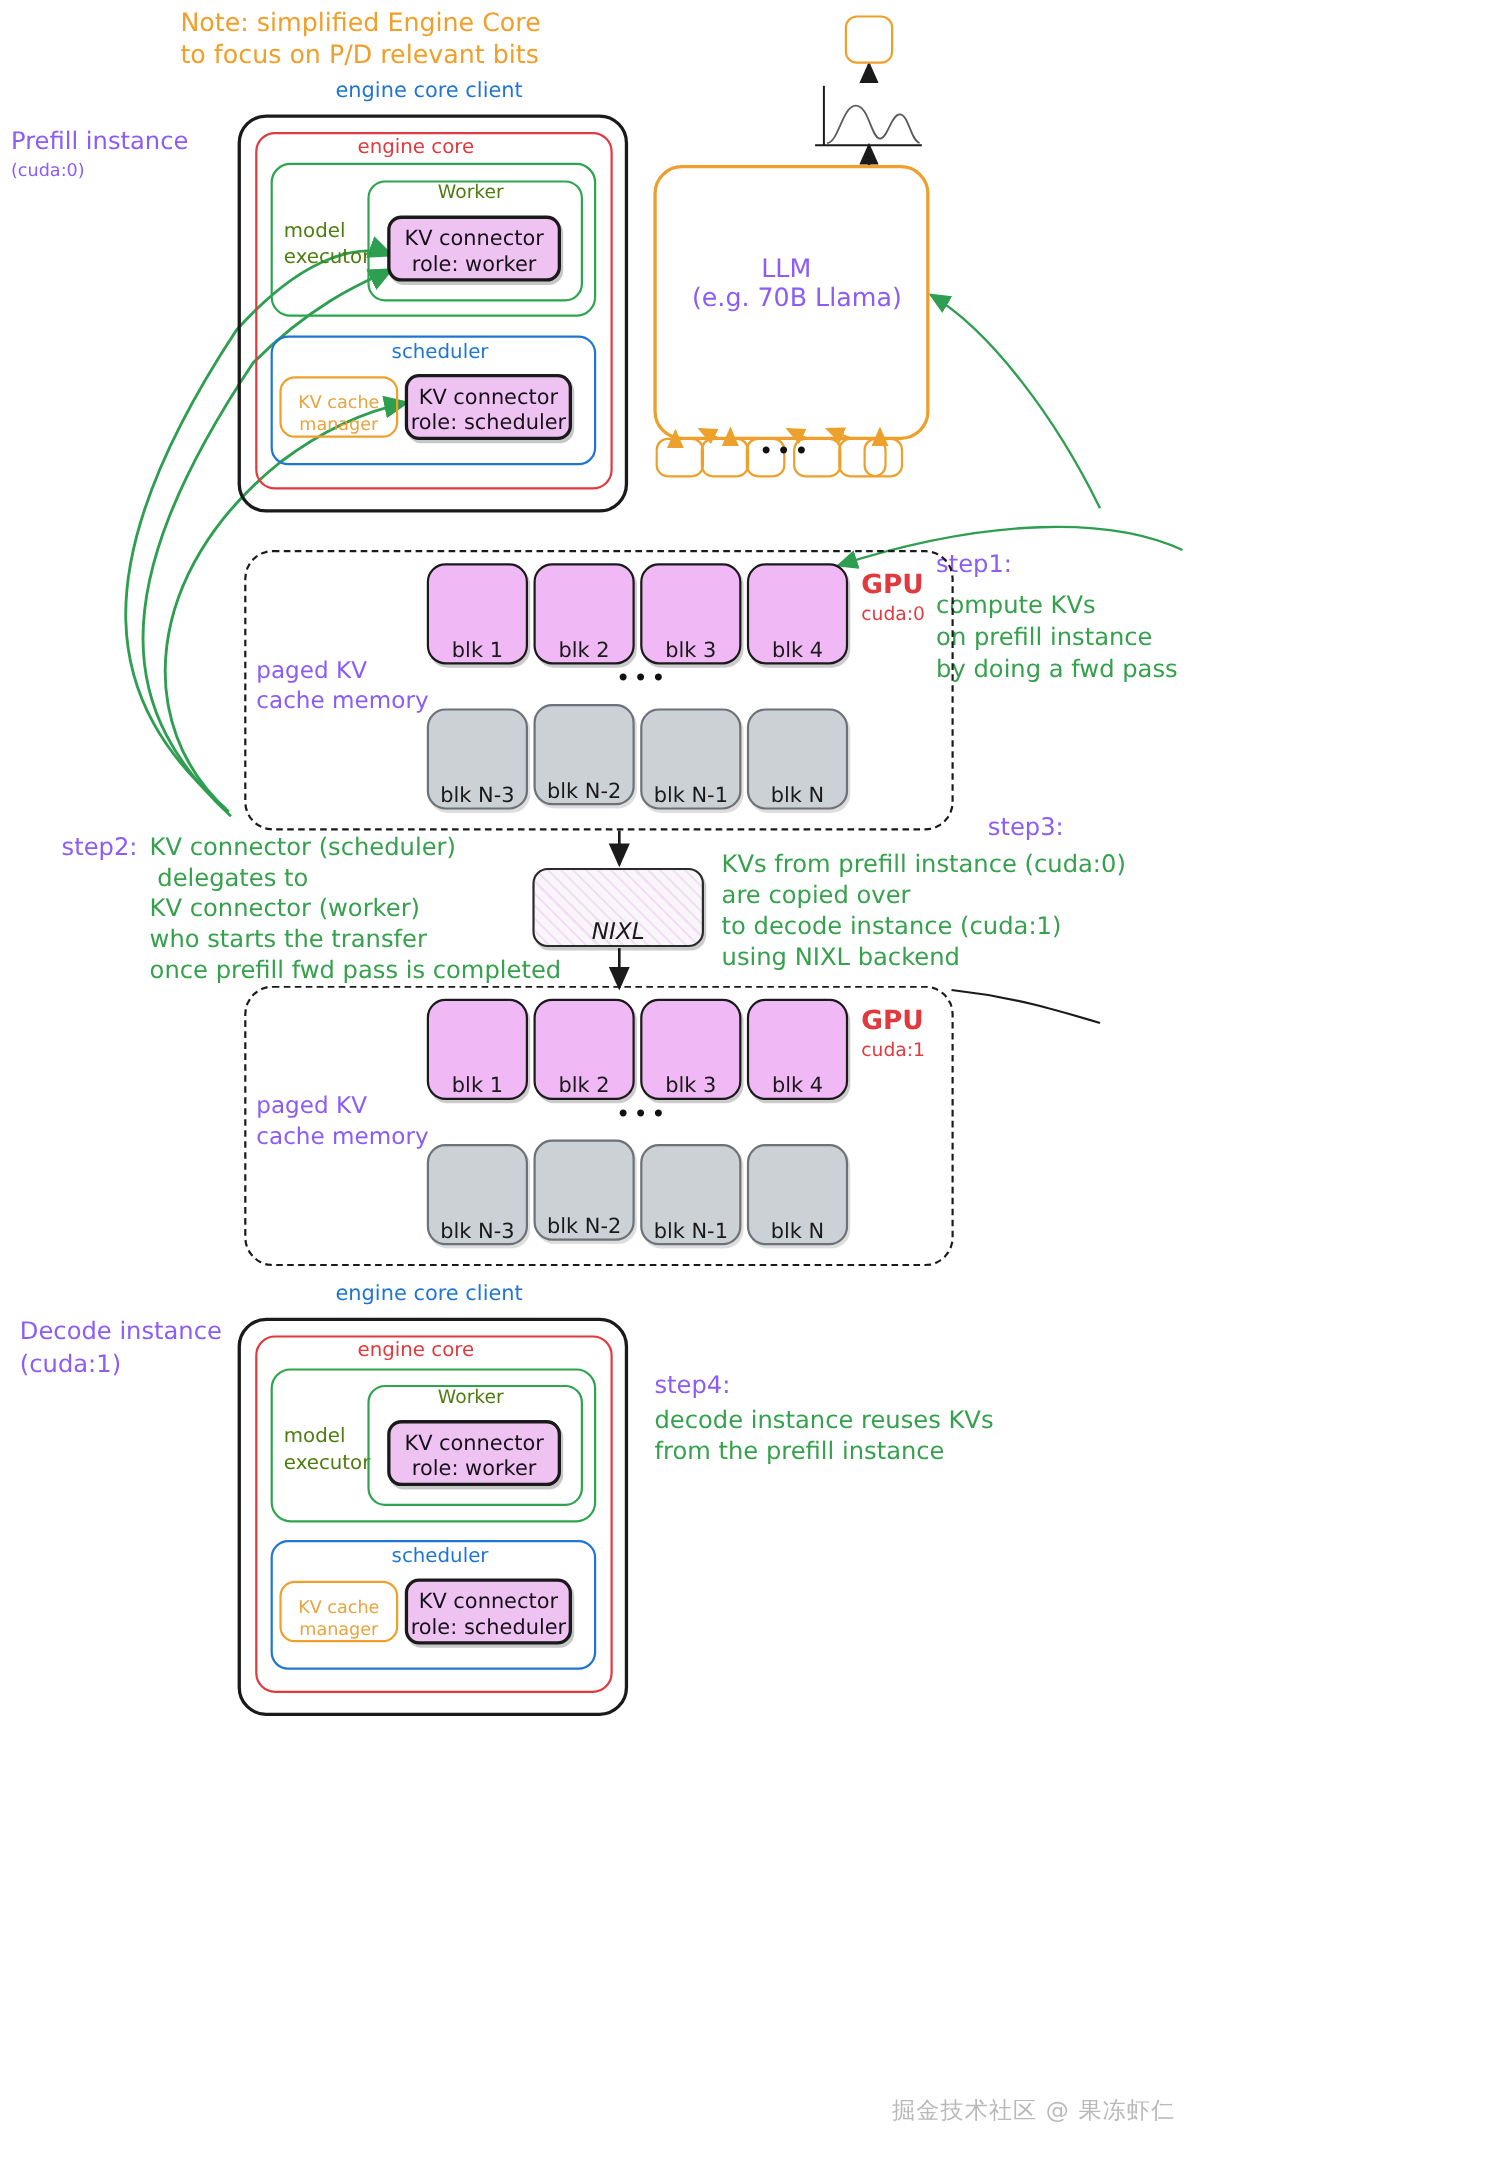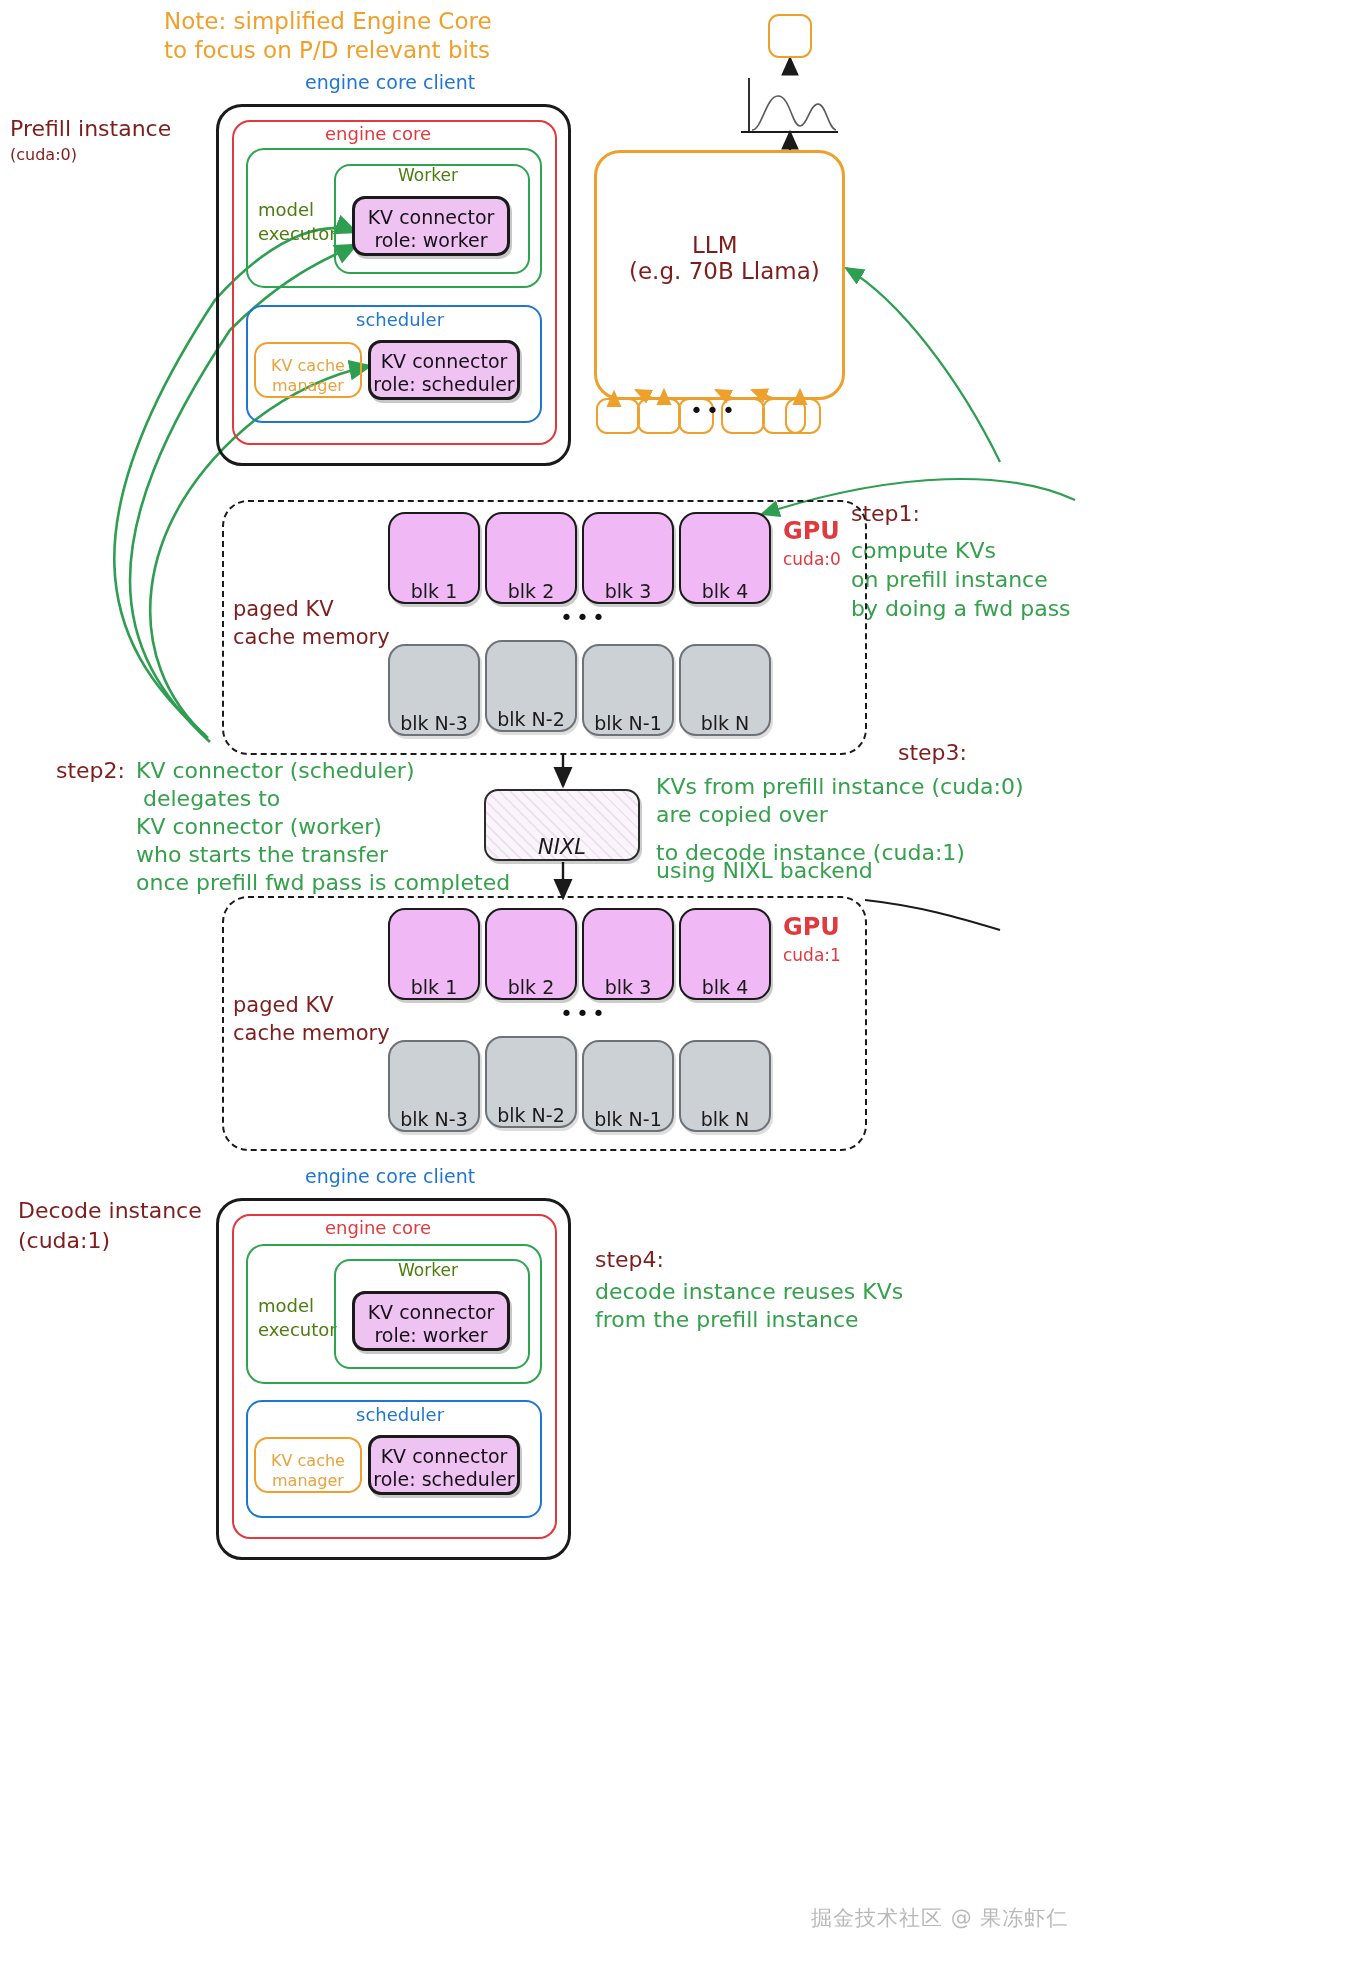--- a/index.html
+++ b/index.html
@@ -9,21 +9,21 @@
   .lay{position:absolute;left:0;top:0;width:1353px;height:1980px;pointer-events:none;}
 
   
   .txt{position:absolute;white-space:pre;line-height:1.32;}
   .hand{font-family:"DejaVu Sans","Liberation Sans",sans-serif;font-weight:400;}
   .note{color:#f0a02a;font-size:23px;font-style:normal;}
   .blue{color:#1f76d2;}
   .red{color:#e0393e;}
   .green{color:#4d7c0f;}
   .greenD{color:#35a14c;}
-  .blk{color:#7f1d1d;}
+  .blk{color:#8b5cf6;}
 
   
   .box{position:absolute;box-sizing:border-box;background:transparent;}
   .outer{border:3px solid #1a1a1a;border-radius:26px;}
   .ecore{border:2.5px solid #e0393e;border-radius:18px;}
   .mexec{border:2.5px solid #2ea44f;border-radius:18px;}
   .worker{border:2.5px solid #2ea44f;border-radius:16px;}
   .sched{border:2.5px solid #1f76d2;border-radius:16px;}
   .kvcache{border:2.5px solid #f0a02a;border-radius:14px;}
   .kvconn{border:3px solid #1a1a1a;border-radius:13px;background:#eec3f2;
@@ -203,21 +203,21 @@
   <div class="txt hand greenD" style="left:136px;top:868px;font-size:22px;">once prefill fwd pass is completed</div>
 
   <div class="box nixl ctr" style="left:484px;top:789px;width:156px;height:72px;
               background-image:repeating-linear-gradient(45deg,#efe1f2 0 2px,#faf4fb 2px 8px);">
     <span style="font-size:21px;font-style:italic;color:#1a1a1a;">NIXL</span>
   </div>
 
   <div class="txt hand blk" style="left:898px;top:738px;font-size:22px;">step3:</div>
   <div class="txt hand greenD" style="left:656px;top:772px;font-size:22px;">KVs from prefill instance (cuda:0)</div>
   <div class="txt hand greenD" style="left:656px;top:800px;font-size:22px;">are copied over</div>
-  <div class="txt hand greenD" style="left:656px;top:828px;font-size:22px;margin-top:10px;">to decode instance (cuda:1)</div>
+  <div class="txt hand greenD" style="left:656px;top:828px;font-size:22px;">to decode instance (cuda:1)</div>
   <div class="txt hand greenD" style="left:656px;top:856px;font-size:22px;">using NIXL backend</div>
 
   <div class="box gpu" style="left:222px;top:896px;width:645px;height:255px;"></div>
   <div class="txt hand red" style="left:783px;top:912px;font-size:24px;font-weight:600;">GPU</div>
   <div class="txt hand red" style="left:783px;top:944px;font-size:17px;">cuda:1</div>
   <div class="txt hand blk" style="left:233px;top:992px;font-size:21px;">paged KV</div>
   <div class="txt hand blk" style="left:233px;top:1020px;font-size:21px;">cache memory</div>
 
   <div class="box blkp ctr" style="left:388px;top:908px;width:92px;height:92px;">
     <span class="blklbl">blk 1</span>

